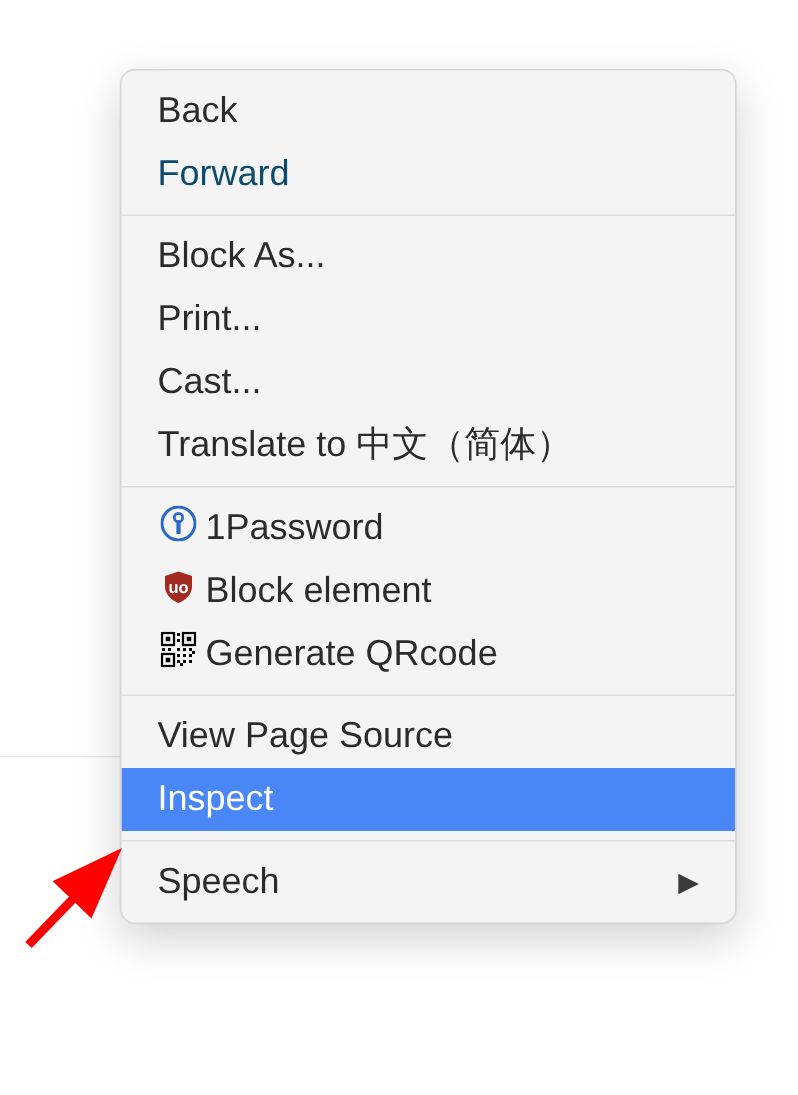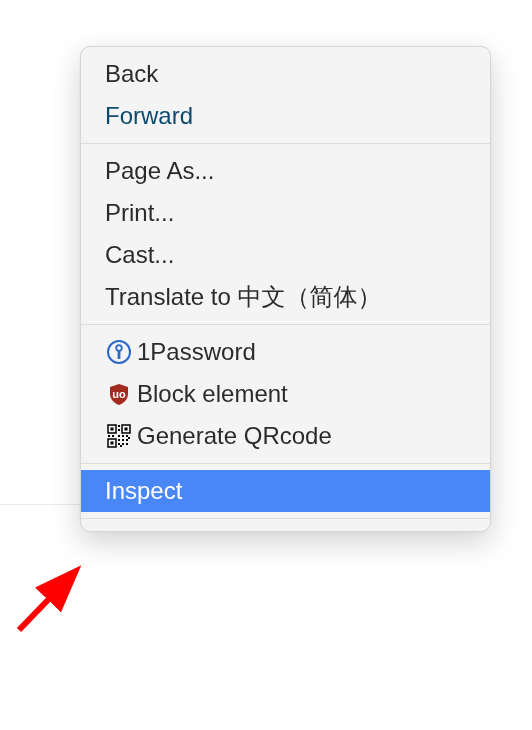--- a/index.html
+++ b/index.html
@@ -22,21 +22,21 @@
       width: 411px;
       background: #f4f4f4;
       border: 1px solid #d6d6d6;
       border-radius: 10px;
       box-shadow: 0 10px 30px rgba(0,0,0,0.18), 0 0 0 0.5px rgba(0,0,0,0.03);
       overflow: hidden;
       padding: 6px 0;
     }
     .menu-item {
       display: flex;
-      align-items: center;
+      align-items: flex-start;
       padding: 4px 24px;
       font-size: 24px;
       line-height: 34px;
       color: #2b2b2b;
       cursor: default;
       white-space: nowrap;
     }
     .menu-item.disabled {
       color: #0c4a6e;
     }
@@ -110,21 +110,21 @@
   </div>
 
   <div class="menu-item disabled">
     <span class="label">Forward</span>
   </div>
 
 
   <div class="divider"></div>
 
   <div class="menu-item">
-    <span class="label">Page As...</span>
+    <span class="label">Block As...</span>
   </div>
 
   <div class="menu-item">
     <span class="label">Print...</span>
   </div>
 
   <div class="menu-item">
     <span class="label">Cast...</span>
   </div>
 
@@ -179,27 +179,34 @@
         <rect x="19" y="19" width="2" height="2" fill="#000"></rect>
         <rect x="21" y="13" width="2" height="2" fill="#000"></rect>
         <rect x="13" y="21" width="2" height="2" fill="#000"></rect>
       </svg>
     </span>
     <span class="label">Generate QRcode</span>
   </div>
 
   <div class="divider"></div>
 
+  <div class="menu-item">
+    <span class="label">View Page Source</span>
+  </div>
 
   <div class="menu-item highlighted">
     <span class="label">Inspect</span>
   </div>
 
   <div class="divider"></div>
 
+  <div class="menu-item">
+    <span class="label">Speech</span>
+    <span class="submenu-arrow">▶</span>
+  </div>
 
 </div>
 
 <svg class="arrow-annotation" viewBox="0 0 80 80">
   <defs>
     <marker id="arrowhead" markerWidth="8" markerHeight="8" refX="6" refY="3" orient="auto">
       <polygon points="0 0, 8 3, 0 6" fill="#ff0000"></polygon>
     </marker>
   </defs>
   <line x1="12" y1="72" x2="66" y2="16" stroke="#ff0000" stroke-width="6" marker-end="url(#arrowhead)"></line>

